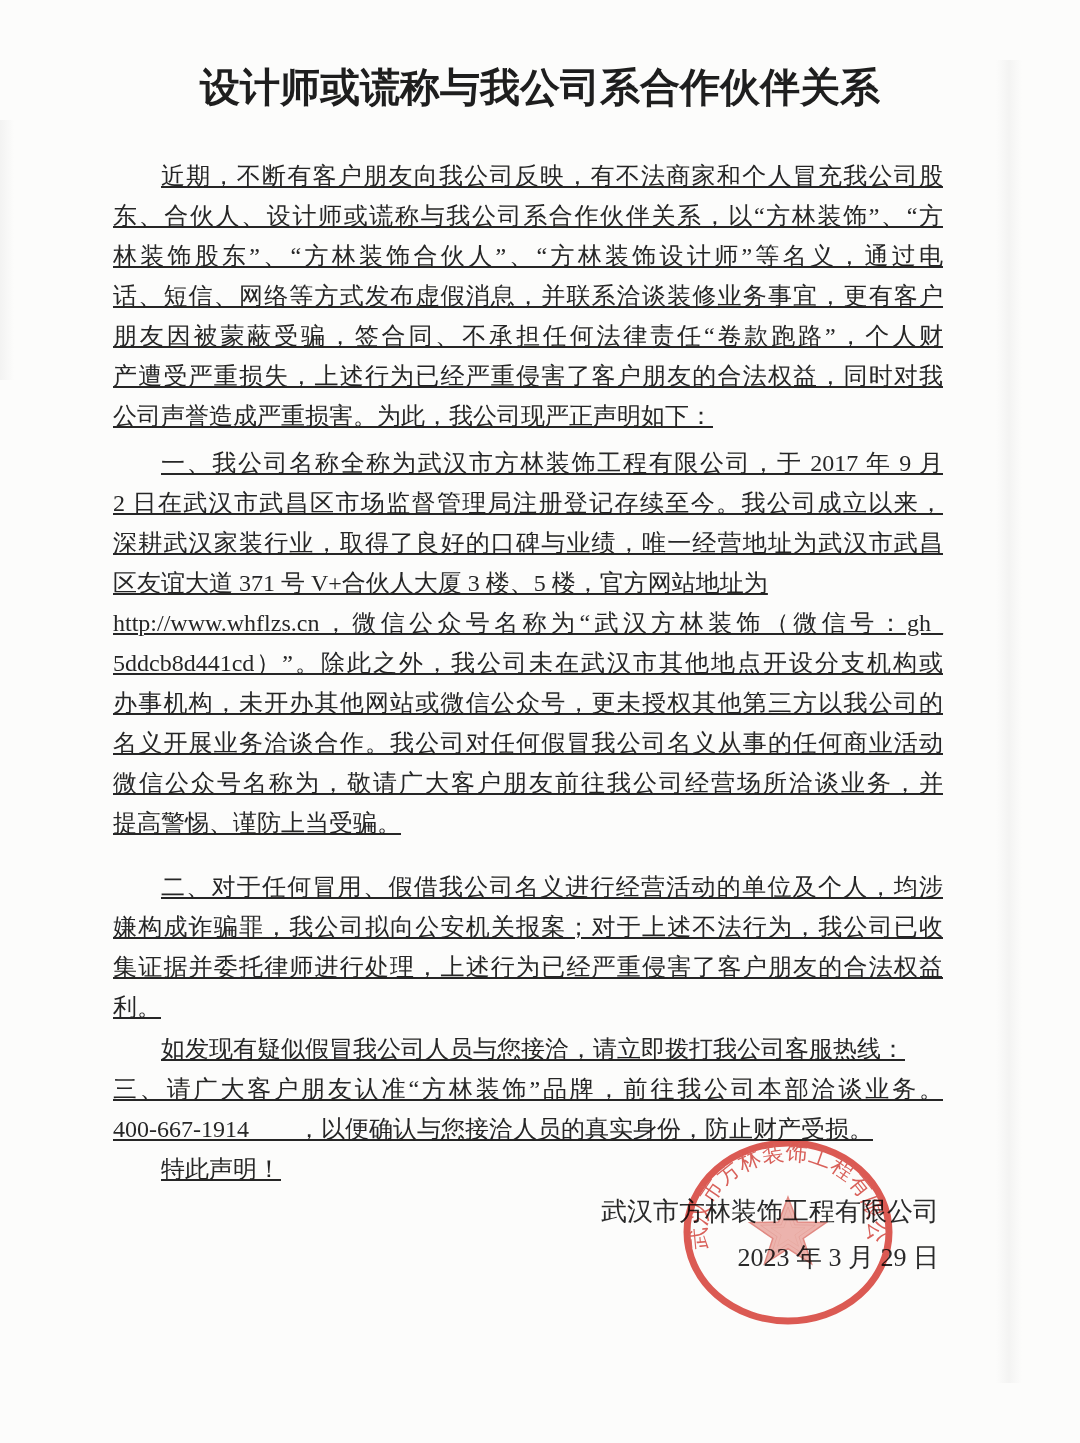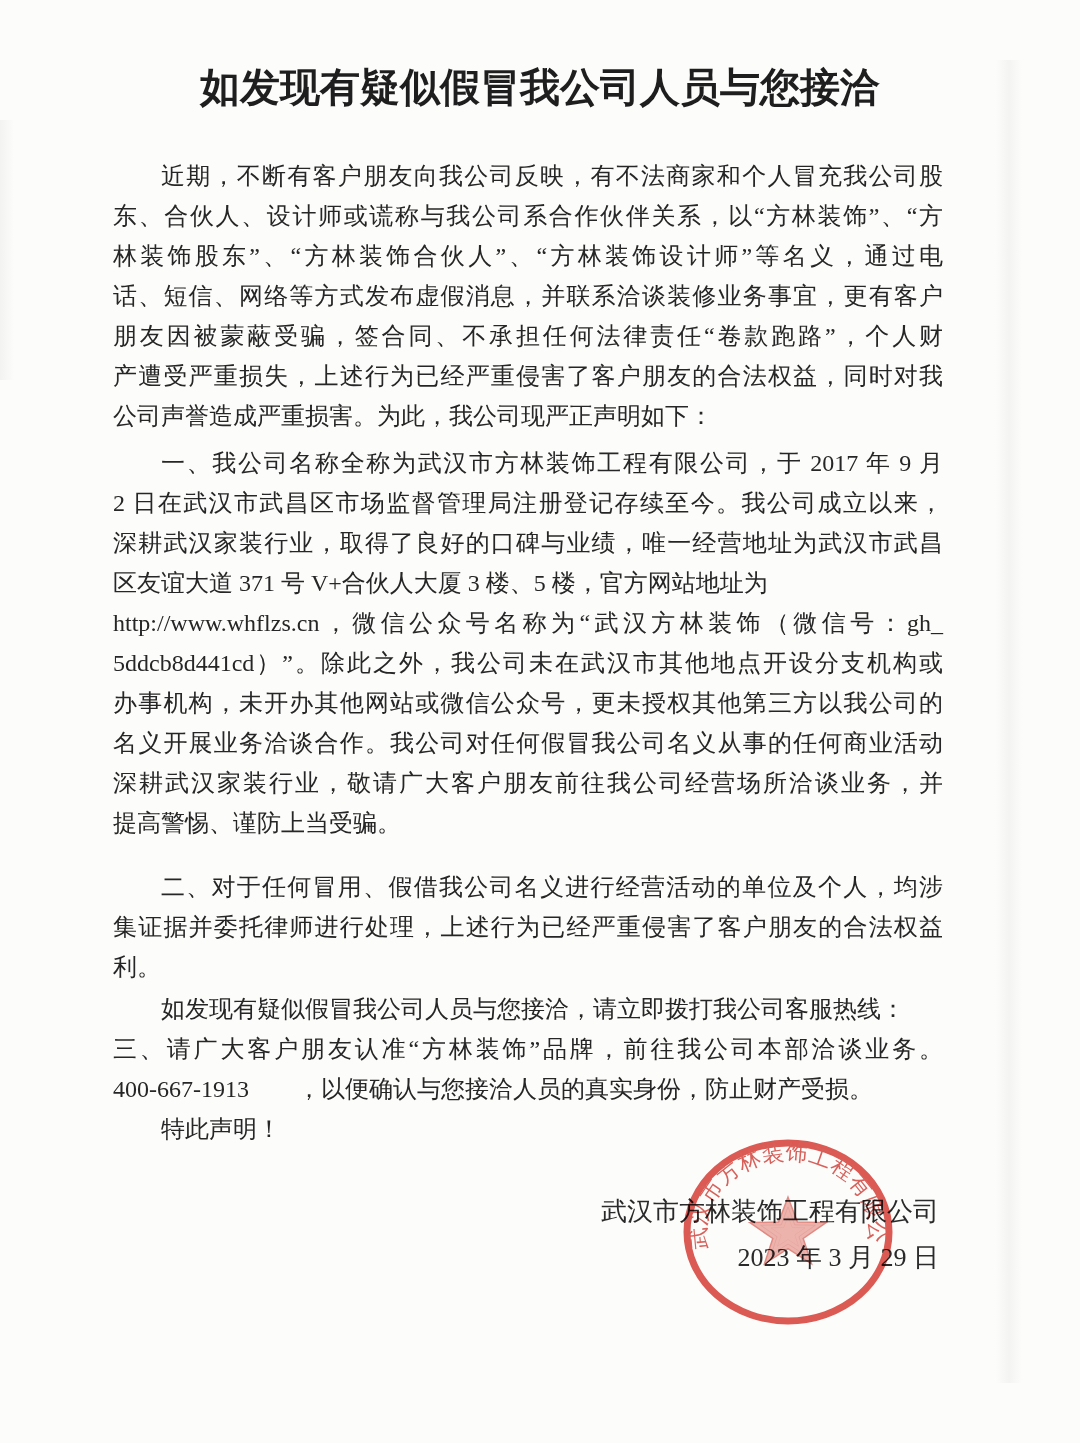--- a/index.html
+++ b/index.html
@@ -26,21 +26,21 @@
     position:absolute; top:64px; left:0; width:1080px;
     text-align:center;
     font-size:40px; font-weight:bold;
     letter-spacing:0px;
     color:#1e1e1e;
     line-height:48px;
     white-space:nowrap;
   }
   .doc-body {
     position:absolute; top:156px; left:113px; width:830px;
-    font-size:24px; line-height:40px;
+    font-size:24px; line-height:40px;text-decoration:underline;
   }
   .para { margin:0; }
   .para:nth-child(2) { margin-top:7px; }
   .para:nth-child(3) { margin-top:24px; }
   .para:nth-child(4) { margin-top:2px; }
   .para .line:first-child { text-indent:48px; }
   .line { height:40px; overflow:visible; }
   .line.flush { text-align:justify; text-align-last:justify; }
   .signature {
     position:absolute; top:1189px; right:141px;
@@ -59,53 +59,54 @@
   .seal svg { display:block; width:100%; height:100%; }
 </style>
 </head>
 <body>
 
 <div class="page">
 
   <div class="scan-streak"></div>
   <div class="scan-edge"></div>
 
-  <div class="doc-title">如发现有疑似假冒我公司人员与您接洽</div>
+  <div class="doc-title">设计师或谎称与我公司系合作伙伴关系</div>
 
   <div class="doc-body">
       <div class="para">
         <div class="line flush">近期，不断有客户朋友向我公司反映，有不法商家和个人冒充我公司股</div>
         <div class="line flush">东、合伙人、设计师或谎称与我公司系合作伙伴关系，以“方林装饰”、“方</div>
         <div class="line flush">林装饰股东”、“方林装饰合伙人”、“方林装饰设计师”等名义，通过电</div>
         <div class="line flush">话、短信、网络等方式发布虚假消息，并联系洽谈装修业务事宜，更有客户</div>
         <div class="line flush">朋友因被蒙蔽受骗，签合同、不承担任何法律责任“卷款跑路”，个人财</div>
         <div class="line flush">产遭受严重损失，上述行为已经严重侵害了客户朋友的合法权益，同时对我</div>
         <div class="line">公司声誉造成严重损害。为此，我公司现严正声明如下：</div>
       </div>
       <div class="para">
         <div class="line flush">一、我公司名称全称为武汉市方林装饰工程有限公司，于 2017 年 9 月</div>
         <div class="line flush">2 日在武汉市武昌区市场监督管理局注册登记存续至今。我公司成立以来，</div>
         <div class="line flush">深耕武汉家装行业，取得了良好的口碑与业绩，唯一经营地址为武汉市武昌</div>
         <div class="line">区友谊大道 371 号 V+合伙人大厦 3 楼、5 楼，官方网站地址为</div>
         <div class="line flush">http://www.whflzs.cn，微信公众号名称为“武汉方林装饰（微信号：gh_</div>
         <div class="line flush">5ddcb8d441cd）”。除此之外，我公司未在武汉市其他地点开设分支机构或</div>
         <div class="line flush">办事机构，未开办其他网站或微信公众号，更未授权其他第三方以我公司的</div>
         <div class="line flush">名义开展业务洽谈合作。我公司对任何假冒我公司名义从事的任何商业活动</div>
-        <div class="line flush">深耕武汉家装行业，敬请广大客户朋友前往我公司经营场所洽谈业务，并</div>
+        <div class="line flush">微信公众号名称为，敬请广大客户朋友前往我公司经营场所洽谈业务，并</div>
         <div class="line">提高警惕、谨防上当受骗。</div>
       </div>
       <div class="para">
         <div class="line flush">二、对于任何冒用、假借我公司名义进行经营活动的单位及个人，均涉</div>
+        <div class="line flush">嫌构成诈骗罪，我公司拟向公安机关报案；对于上述不法行为，我公司已收</div>
         <div class="line flush">集证据并委托律师进行处理，上述行为已经严重侵害了客户朋友的合法权益</div>
         <div class="line">利。</div>
       </div>
       <div class="para">
         <div class="line">如发现有疑似假冒我公司人员与您接洽，请立即拨打我公司客服热线：</div>
         <div class="line flush">三、请广大客户朋友认准“方林装饰”品牌，前往我公司本部洽谈业务。</div>
-        <div class="line">400-667-1913　　，以便确认与您接洽人员的真实身份，防止财产受损。</div>
+        <div class="line">400-667-1914　　，以便确认与您接洽人员的真实身份，防止财产受损。</div>
       </div>
       <div class="para">
         <div class="line">特此声明！</div>
       </div>
     </div>
 
   <div class="signature">
     <div>武汉市方林装饰工程有限公司</div>
     <div>2023 年 3 月 29 日</div>
   </div>

